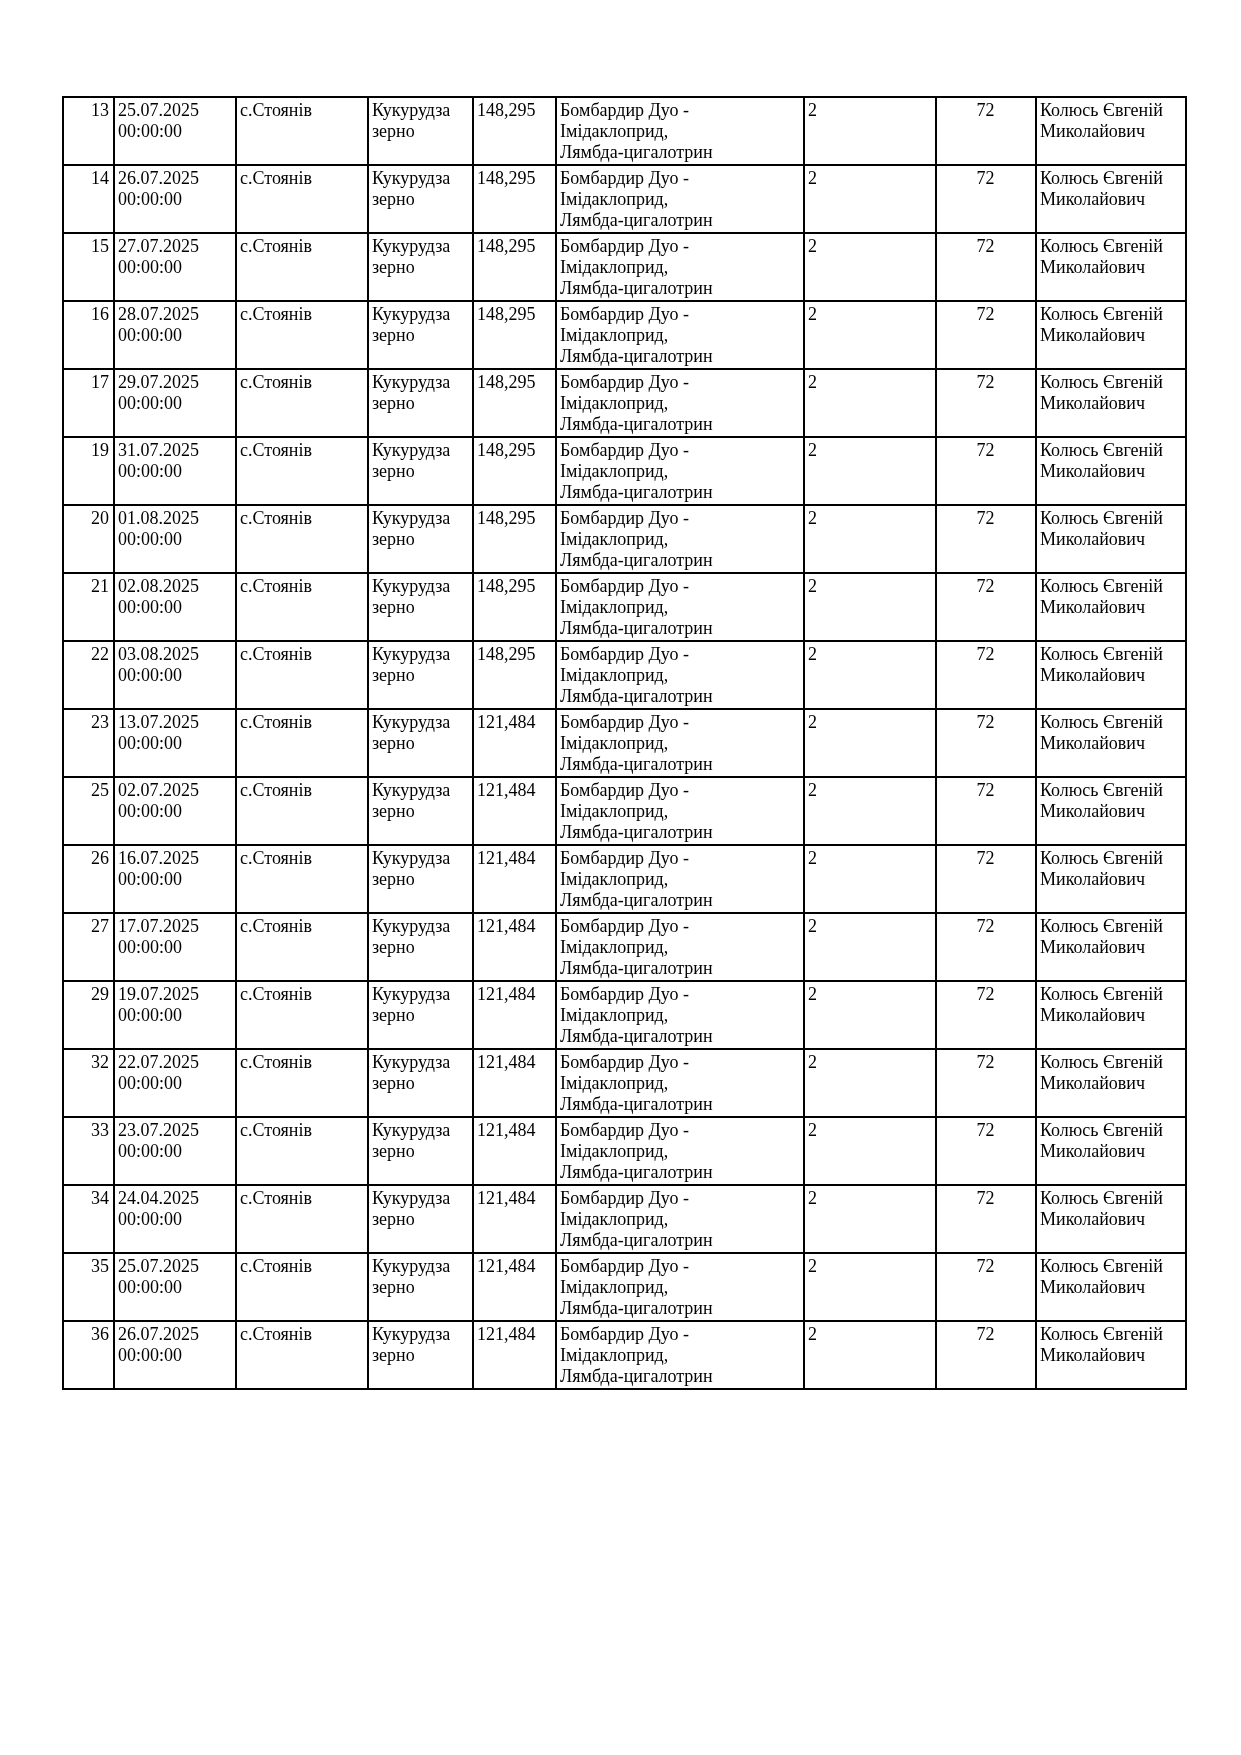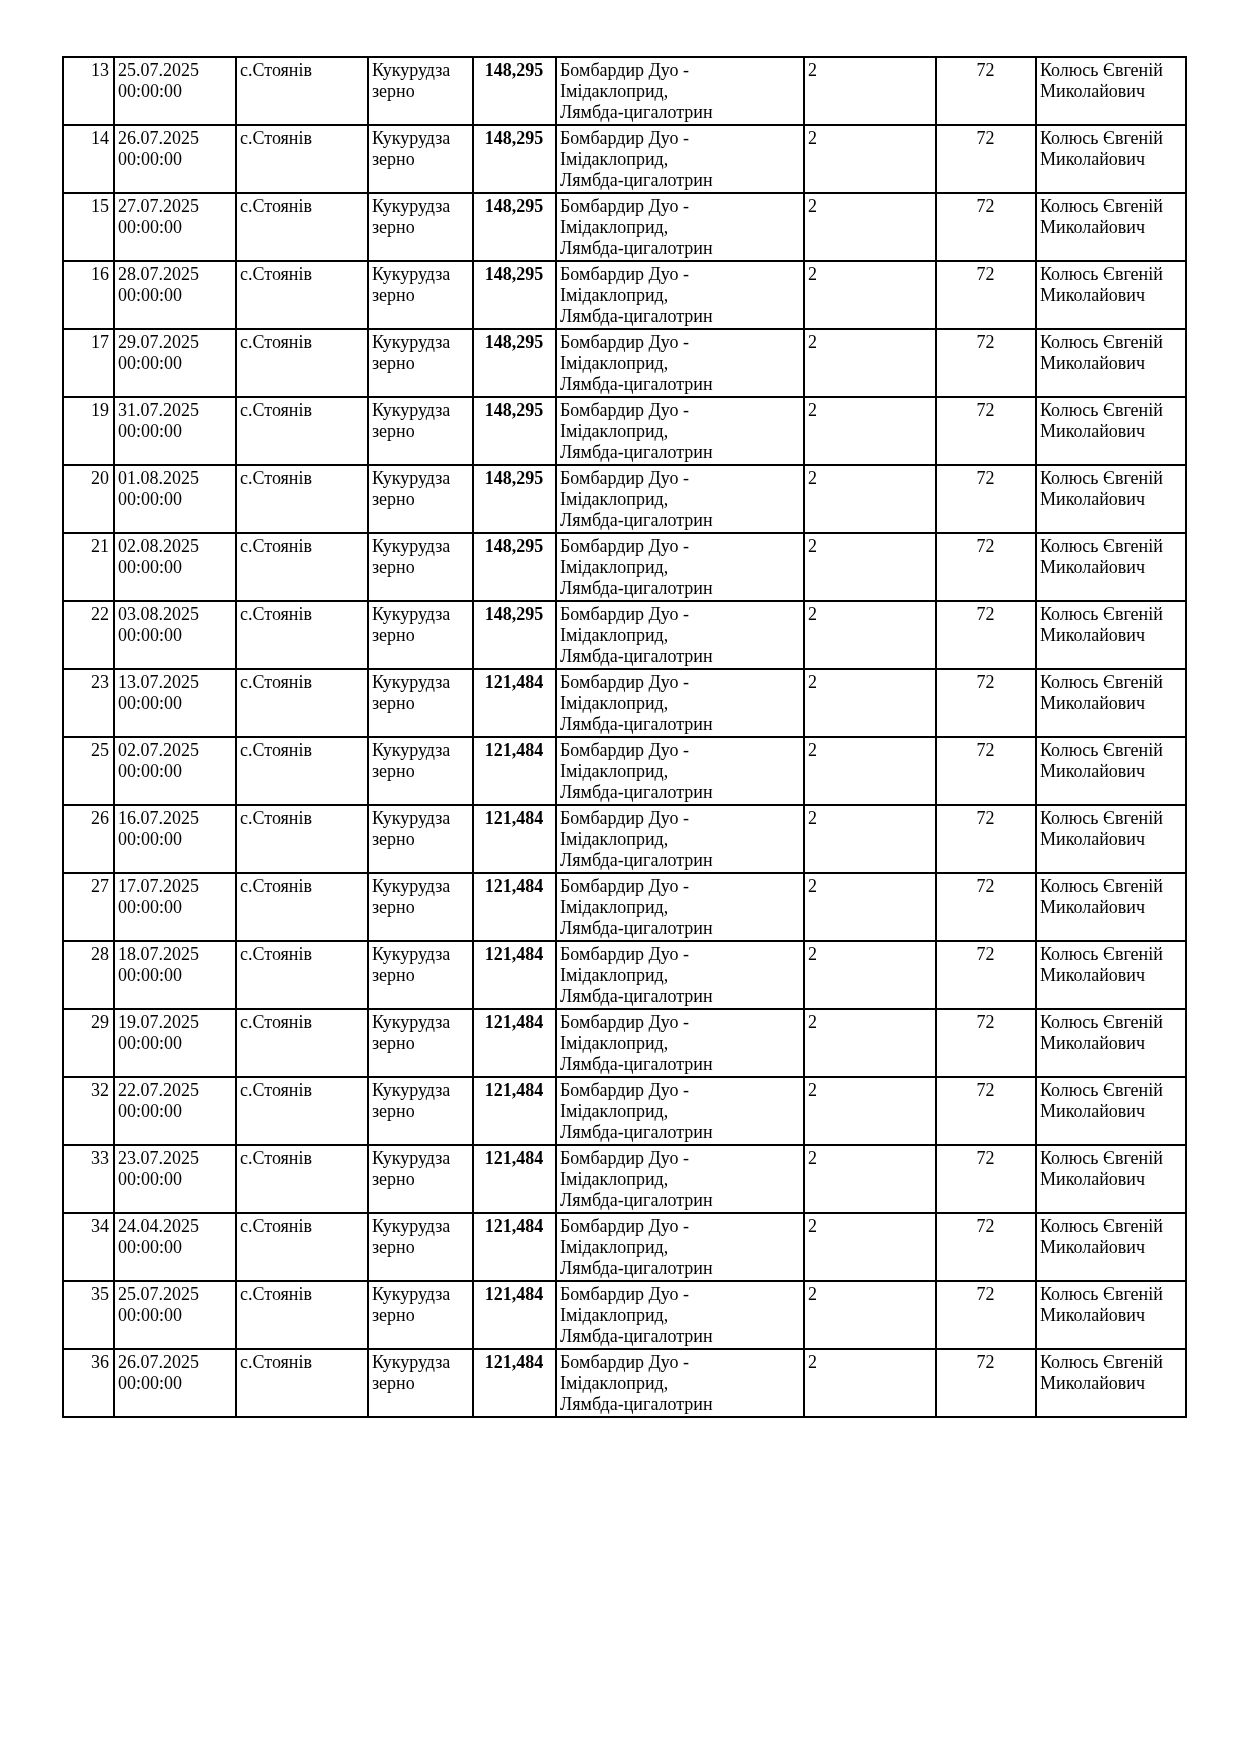--- a/index.html
+++ b/index.html
@@ -16,35 +16,36 @@
   }
   .doc-page {
     position: absolute;
     left: 62px;
     top: 56px;
   }
   table.records {
     border-collapse: collapse;
     table-layout: fixed;
     width: 1123px;
+    margin-top: 40px;
   }
   table.records td {
     border: 2px solid #000000;
     vertical-align: top;
     padding: 2px 4px 1px 3px;
     font-size: 18px;
     line-height: 21px;
     white-space: pre-line;
     overflow: hidden;
   }
   table.records tr {
     height: 67.6px;
   }
   td.c-num   { text-align: right; }
-  td.c-area  { text-align: center; font-weight: bold; }
+  td.c-area  { text-align: left; }
   td.c-dose  { text-align: center; }
   
   col.w-num        { width: 51px; }
   col.w-date       { width: 122px; }
   col.w-settlement { width: 132px; }
   col.w-culture    { width: 105px; }
   col.w-area       { width: 83px; }
   col.w-product    { width: 248px; }
   col.w-count      { width: 132px; }
   col.w-dose       { width: 100px; }
@@ -269,36 +270,20 @@
           <td class="c-area">121,484</td>
           <td class="c-product">Бомбардир Дуо -
 Імідаклоприд,
 Лямбда-цигалотрин</td>
           <td class="c-count">2</td>
           <td class="c-dose">72</td>
           <td class="c-person">Колюсь Євгеній
 Миколайович</td>
         </tr>
         <tr>
-          <td class="c-num">28</td>
-          <td class="c-date">18.07.2025
-00:00:00</td>
-          <td class="c-settlement">с.Стоянів</td>
-          <td class="c-culture">Кукурудза
-зерно</td>
-          <td class="c-area">121,484</td>
-          <td class="c-product">Бомбардир Дуо -
-Імідаклоприд,
-Лямбда-цигалотрин</td>
-          <td class="c-count">2</td>
-          <td class="c-dose">72</td>
-          <td class="c-person">Колюсь Євгеній
-Миколайович</td>
-        </tr>
-        <tr>
           <td class="c-num">29</td>
           <td class="c-date">19.07.2025
 00:00:00</td>
           <td class="c-settlement">с.Стоянів</td>
           <td class="c-culture">Кукурудза
 зерно</td>
           <td class="c-area">121,484</td>
           <td class="c-product">Бомбардир Дуо -
 Імідаклоприд,
 Лямбда-цигалотрин</td>

